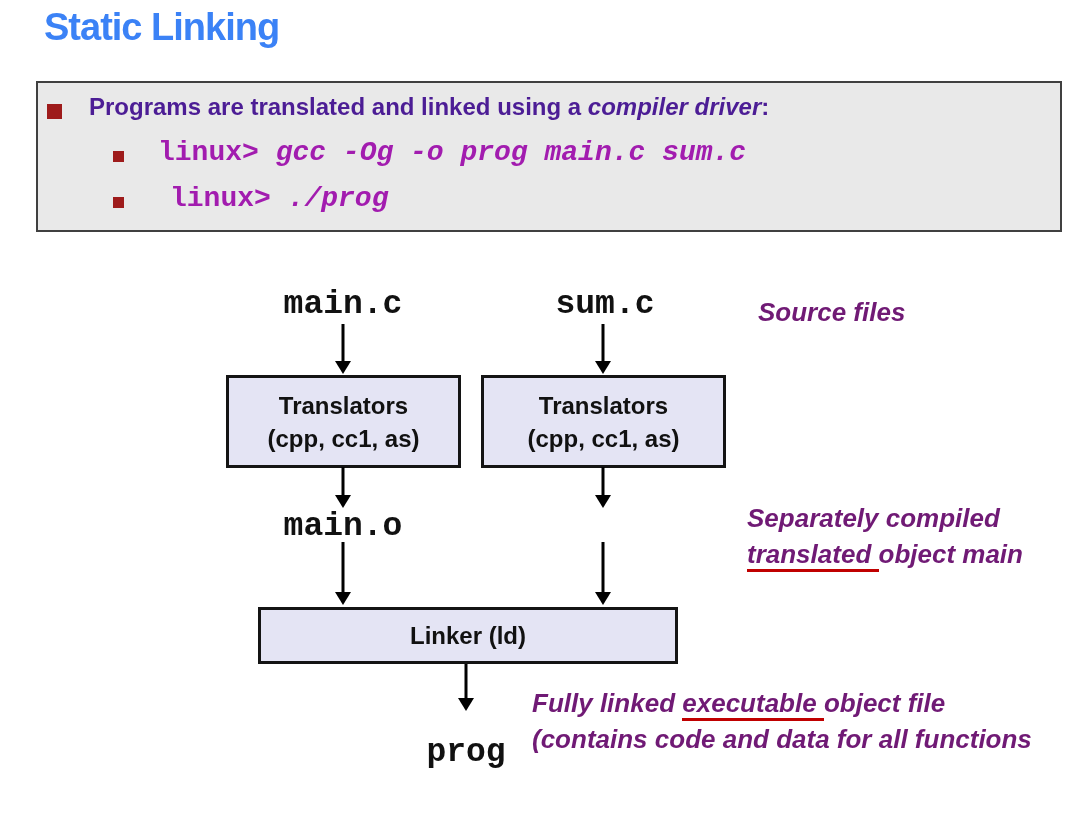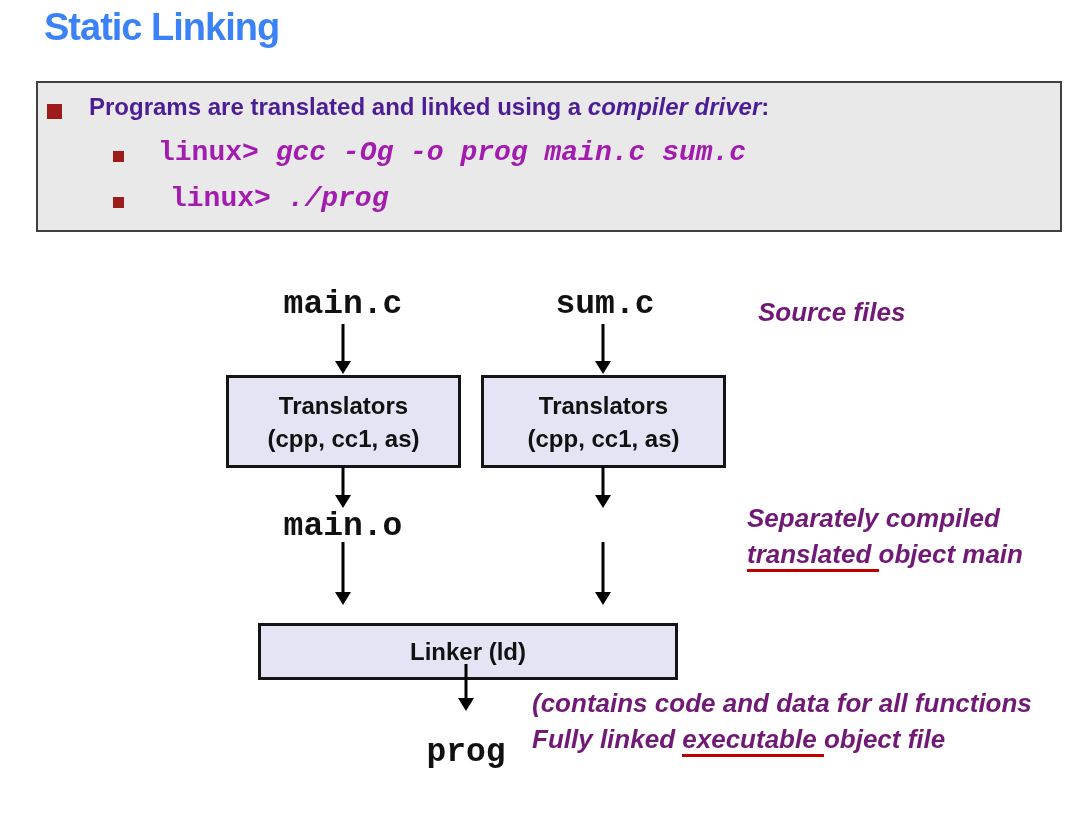--- a/index.html
+++ b/index.html
@@ -50,21 +50,21 @@
   .lbl-prog  { left:356px; top:734px; }
 
   
   .dbox {
     position:absolute; background:#e4e4f4; border:3px solid #141414; box-sizing:border-box;
     display:flex; flex-direction:column; align-items:center; justify-content:center;
     font-weight:bold; font-size:24px; line-height:33px; text-align:center; color:#111111;
   }
   .t1 { left:226px; top:375px; width:235px; height:93px; }
   .t2 { left:481px; top:375px; width:245px; height:93px; }
-  .linker { left:258px; top:623px; width:420px; height:57px; }
+  .linker { left:258px; top:607px; width:420px; height:57px; }
 
   
   .arrow { position:absolute; width:18px; }
   .arrow .shaft {
     position:absolute; left:50%; top:0; transform:translateX(-50%);
     width:3px; background:#000000;
   }
   .arrow .head {
     position:absolute; left:50%; bottom:0; transform:translateX(-50%);
     width:0; height:0;
@@ -156,17 +156,17 @@
   <div class="file-label lbl-prog">prog</div>
 
   <div class="red ann-sources">Source files</div>
 
   <div class="red ann-objects">
     <div>Separately compiled</div>
     <div><span class="u">translated </span><span>object main</span></div>
   </div>
 
   <div class="red ann-output">
+    <div><span>Fully linked </span><span class="u">executable </span><span>object file</span></div>
     <div>(contains code and data for all functions</div>
-    <div><span>Fully linked </span><span class="u">executable </span><span>object file</span></div>
   </div>
 
 </div>
 
 </body></html>

